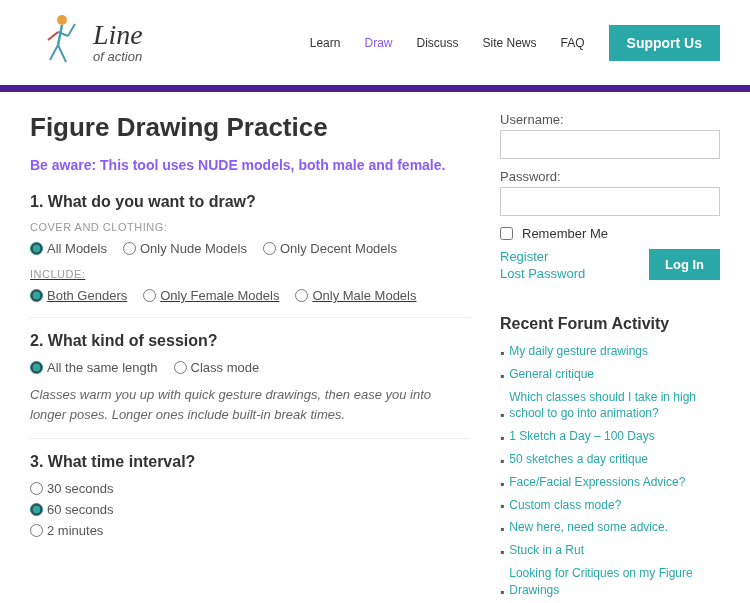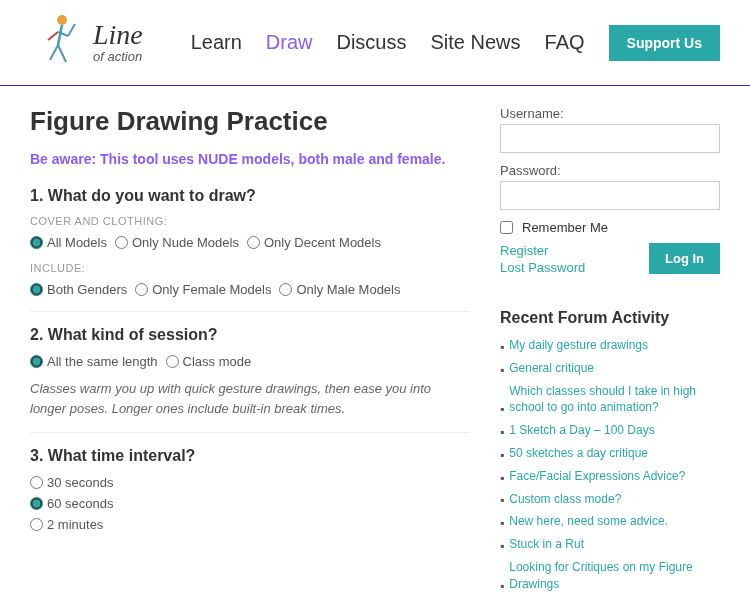--- a/index.html
+++ b/index.html
@@ -4,21 +4,21 @@
   <style>
     * { box-sizing: border-box; margin: 0; padding: 0; }
     body { font-family: Arial, sans-serif; font-size: 14px; color: #333; background: #fff; }
 
     
     .header {
       display: flex;
       align-items: center;
       justify-content: space-between;
       padding: 10px 30px;
-      border-bottom: 1px solid #4c1d95;
+      border-bottom: 7px solid #4c1d95;
     }
     .logo-area {
       display: flex;
       align-items: center;
       gap: 8px;
     }
     .logo-svg {
       width: 55px;
       height: 65px;
     }
@@ -35,21 +35,21 @@
       font-style: italic;
     }
     .nav {
       display: flex;
       align-items: center;
       gap: 24px;
     }
     .nav a {
       text-decoration: none;
       color: #333;
-      font-size: 20px;
+      font-size: 12px;
     }
     .nav a.draw {
       color: #8b5cf6;
     }
     .support-btn {
       background: #2aa8a8;
       color: #fff;
       padding: 10px 18px;
       border: none;
       cursor: pointer;
@@ -93,21 +93,21 @@
     .sub-label {
       font-size: 11px;
       color: #999;
       text-transform: uppercase;
       letter-spacing: 0.5px;
       margin-bottom: 8px;
     }
     .radio-group {
       display: flex;
       align-items: center;
-      gap: 8px;
+      gap: 16px;
       margin-bottom: 10px;
       flex-wrap: wrap;
     }
     .radio-item {
       display: flex;
       align-items: center;
       gap: 4px;
       font-size: 13px;
       color: #555;
     }
@@ -273,21 +273,21 @@
       <label class="radio-item">
         <input type="radio" name="cover" style="">
         <span>Only Nude Models</span>
       </label>
       <label class="radio-item">
         <input type="radio" name="cover" style="">
         <span>Only Decent Models</span>
       </label>
     </div>
 
-    <div style="margin-top:12px;">
+    <div style="margin-top:12px;text-decoration:underline;">
       <div class="sub-label">INCLUDE:</div>
       <div class="radio-group">
         <label class="radio-item">
           <input type="radio" name="include" checked="" style="">
           <span>Both Genders</span>
         </label>
         <label class="radio-item">
           <input type="radio" name="include" style="">
           <span>Only Female Models</span>
         </label>

